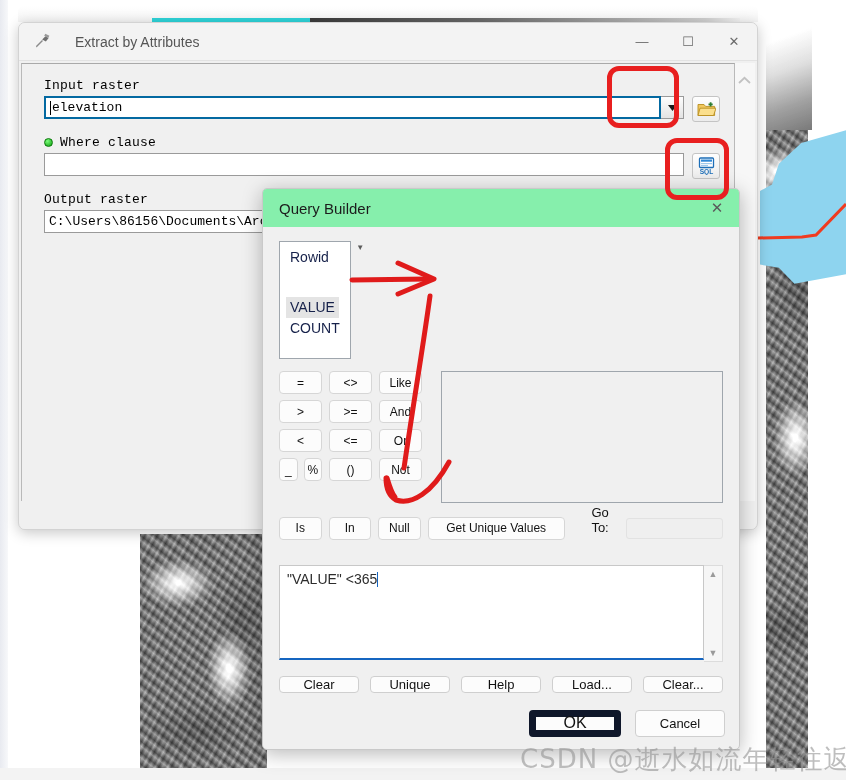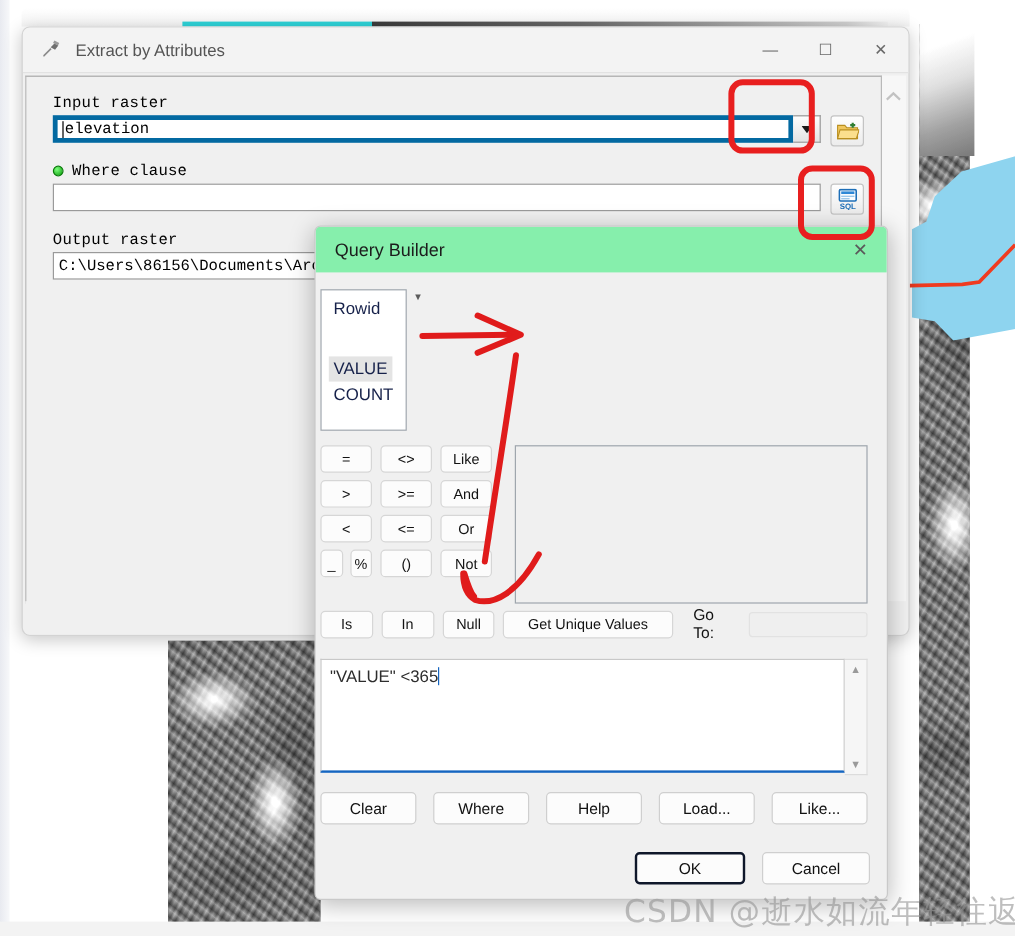--- a/index.html
+++ b/index.html
@@ -56,21 +56,21 @@
     border:1px solid #d3d3d3; border-radius:7px;
     box-shadow:0 3px 14px rgba(0,0,0,.22);
     overflow:hidden;
   }
   #extract-titlebar {
     height:38px; background:#f3f3f3;
     display:flex; align-items:center;
     border-bottom:1px solid #e2e2e2;
   }
   #extract-title-icon { width:26px; margin-left:14px; display:flex; align-items:center; }
-  #extract-title-text { font-size:14px; color:#555; margin-left:4px; }
+  #extract-title-text { font-size:14px; color:#555; margin-left:16px; }
   #extract-winbtns { margin-left:auto; display:flex; height:100%; }
   .winbtn { width:46px; height:100%; display:flex; align-items:center; justify-content:center;
             color:#6a6a6a; font-size:13px; }
 
   #extract-body {
     position:absolute; left:2px; top:40px; width:714px; height:440px;
     background:#f0f0f0;
     border:1px solid #b9b9b9; border-top:1px solid #a9a9a9;
     padding:14px 14px 0 22px;
   }
@@ -82,21 +82,21 @@
   .green-dot { width:9px; height:9px; border-radius:50%;
      background:radial-gradient(circle at 35% 30%, #7dff7d, #0a9a0a);
      border:1px solid #0a7a0a; margin-right:7px; flex:none; }
   .row { display:flex; align-items:stretch; margin-bottom:13px; }
   .input-box {
     flex:1; height:23px; background:#fff; border:1px solid #9a9a9a;
     font-family:"Liberation Mono","DejaVu Sans Mono",monospace;
     font-size:13px; color:#000; padding:2px 4px; outline:none;
     display:flex; align-items:center;
   }
-  .input-box.focused { border:4px solid #0369a1; }
+  .input-box.focused { border:2px solid #0369a1; }
   .caret-l { border-left:1px solid #000; margin-right:1px; height:14px; display:inline-block; }
   .combo-arrow {
     width:23px; height:23px; border:1px solid #9a9a9a; border-left:none;
     background:linear-gradient(180deg,#fdfdfd,#e3e3e3);
     display:flex; align-items:center; justify-content:center; flex:none;
   }
   .side-btn {
     width:28px; height:26px; margin-left:8px; flex:none;
     background:linear-gradient(180deg,#fefefe,#ececec);
     border:1px solid #c4c4c4; border-radius:3px;
@@ -116,21 +116,21 @@
     box-shadow:0 4px 20px rgba(0,0,0,.28);
     overflow:hidden;
   }
   #qb-titlebar {
     height:38px; background:#86efac; display:flex; align-items:center;
     padding:0 0 0 16px;
   }
   #qb-title-text { font-size:15px; color:#1c1c1c; }
   #qb-close { margin-left:auto; width:44px; height:38px; display:flex;
       align-items:center; justify-content:center; color:#5a5a5a; font-size:15px; }
-  #qb-body { padding:14px 16px 0 4px; }
+  #qb-body { padding:14px 16px 0 16px; }
 
   #field-list {
     height:118px; background:#fff; border:1px solid #9fa6ad;
     padding:5px 6px; overflow:hidden;
   }
   .field-item {
     font-size:14px; color:#16214a; line-height:21px; padding:0 4px;
     display:inline-block;
   }
   .field-item.selected { background:#e4e4e4;margin-top:29px; }
@@ -150,54 +150,54 @@
     display:flex; align-items:center; justify-content:center;
   }
   .op-btn.narrow { width:19px; margin-right:6px; }
   .op-btn.narrow2 { width:19px; margin-right:7px; }
   #values-list {
     flex:1; margin-left:12px; height:132px;
     background:#f0f0f0; border:1px solid #9fa6ad;
   }
   #op-lastrow { display:flex; align-items:center; margin-top:2px; }
   .op-btn.wide { width:142px; }
-  #goto-label { font-size:13px; color:#111; margin:0 8px 0 10px; }
+  #goto-label { font-size:13px; color:#111; margin:0 8px 16px 10px;text-align:center; }
   #goto-input { width:100px; height:21px; background:#efefef;
       border:1px solid #e2e2e2; border-radius:3px; }
 
   #expr-wrap { display:flex; margin-top:14px; }
   #expr-box {
     flex:1; height:95px; background:#fff; border:1px solid #c8c8c8;
     border-bottom:2px solid #1565c0;
     font-size:14px; color:#2d2d2d; padding:5px 7px;
     font-family:"Liberation Sans", sans-serif;
   }
   #expr-caret { display:inline-block; width:1px; height:15px;
      background:#1565c0; vertical-align:-3px; }
   #expr-scroll {
     width:19px; height:97px; background:#f6f6f6; border:1px solid #dcdcdc;
     border-left:none; display:flex; flex-direction:column;
     justify-content:space-between; align-items:center; padding:3px 0;
     color:#9a9a9a; font-size:9px;
   }
   #qb-buttons { display:flex; justify-content:space-between; margin-top:14px; }
   .qb-btn {
-    width:80px; height:27px; background:#fcfcfc;
+    width:80px; height:17px; background:#fcfcfc;
     border:1px solid #cfcfcf; border-radius:4px;
     font-size:13px; color:#111;
     display:flex; align-items:center; justify-content:center;
   }
 
   #qb-okcancel { position:absolute; left:0; right:0; bottom:0; height:52px;
       display:flex; align-items:center; justify-content:flex-end;
       padding-right:14px; gap:14px; }
   #ok-button {
     width:92px; height:27px; background:#fcfcfc;
-    border:2px solid #0f172a; border-radius:4px;
-    font-size:13px; color:#111; display:flex;
+    border:7px solid #0f172a; border-radius:4px;
+    font-size:16px; color:#111; display:flex;
     align-items:center; justify-content:center;
   }
   #cancel-button {
     width:90px; height:27px; background:#fcfcfc;
     border:1px solid #cfcfcf; border-radius:4px;
     font-size:13px; color:#111; display:flex;
     align-items:center; justify-content:center;
   }
 
   
@@ -377,24 +377,24 @@
         <span>"VALUE" &lt;365</span><span id="expr-caret"></span>
       </div>
       <div id="expr-scroll">
         <span>▲</span>
         <span>▼</span>
       </div>
     </div>
 
     <div id="qb-buttons">
       <div class="qb-btn">Clear</div>
-      <div class="qb-btn">Where</div>
+      <div class="qb-btn">Unique</div>
       <div class="qb-btn">Help</div>
       <div class="qb-btn">Load...</div>
-      <div class="qb-btn">Like...</div>
+      <div class="qb-btn">Clear...</div>
     </div>
 
   </div>
 
   <div id="qb-okcancel">
     <div id="ok-button">OK</div>
     <div id="cancel-button">Cancel</div>
   </div>
 </div>
 

